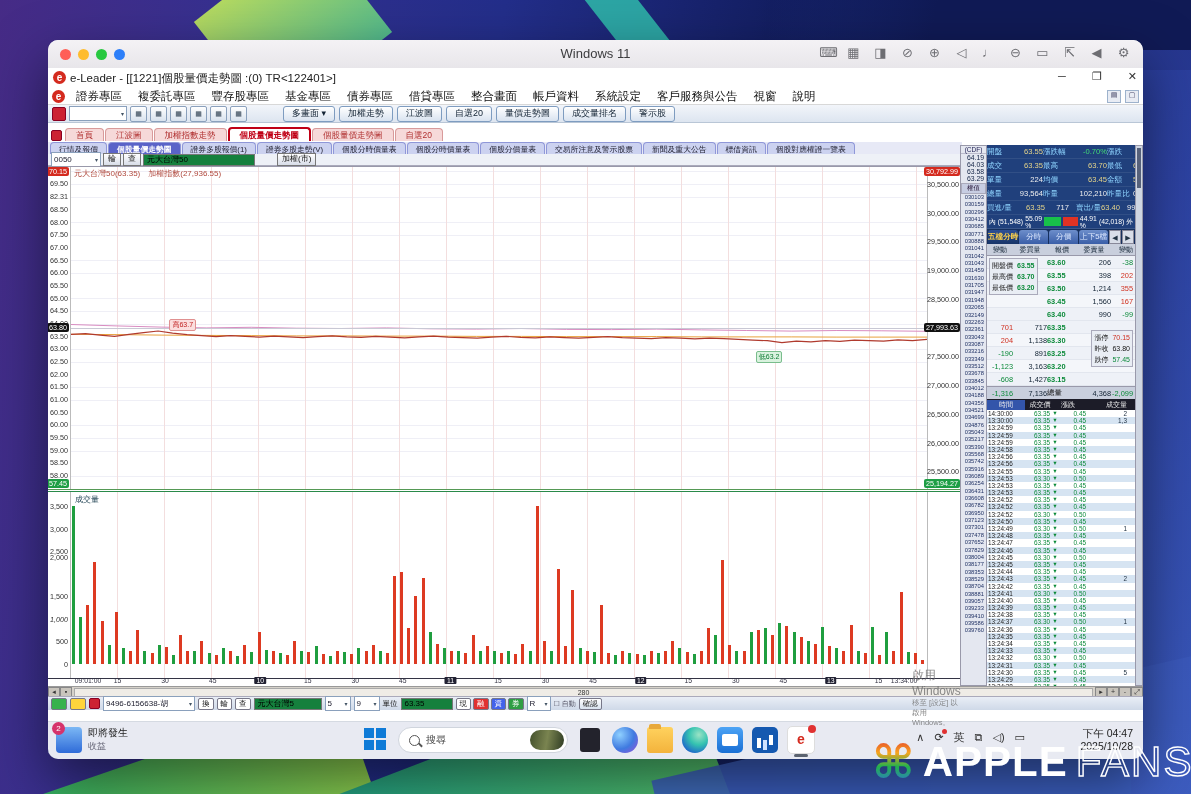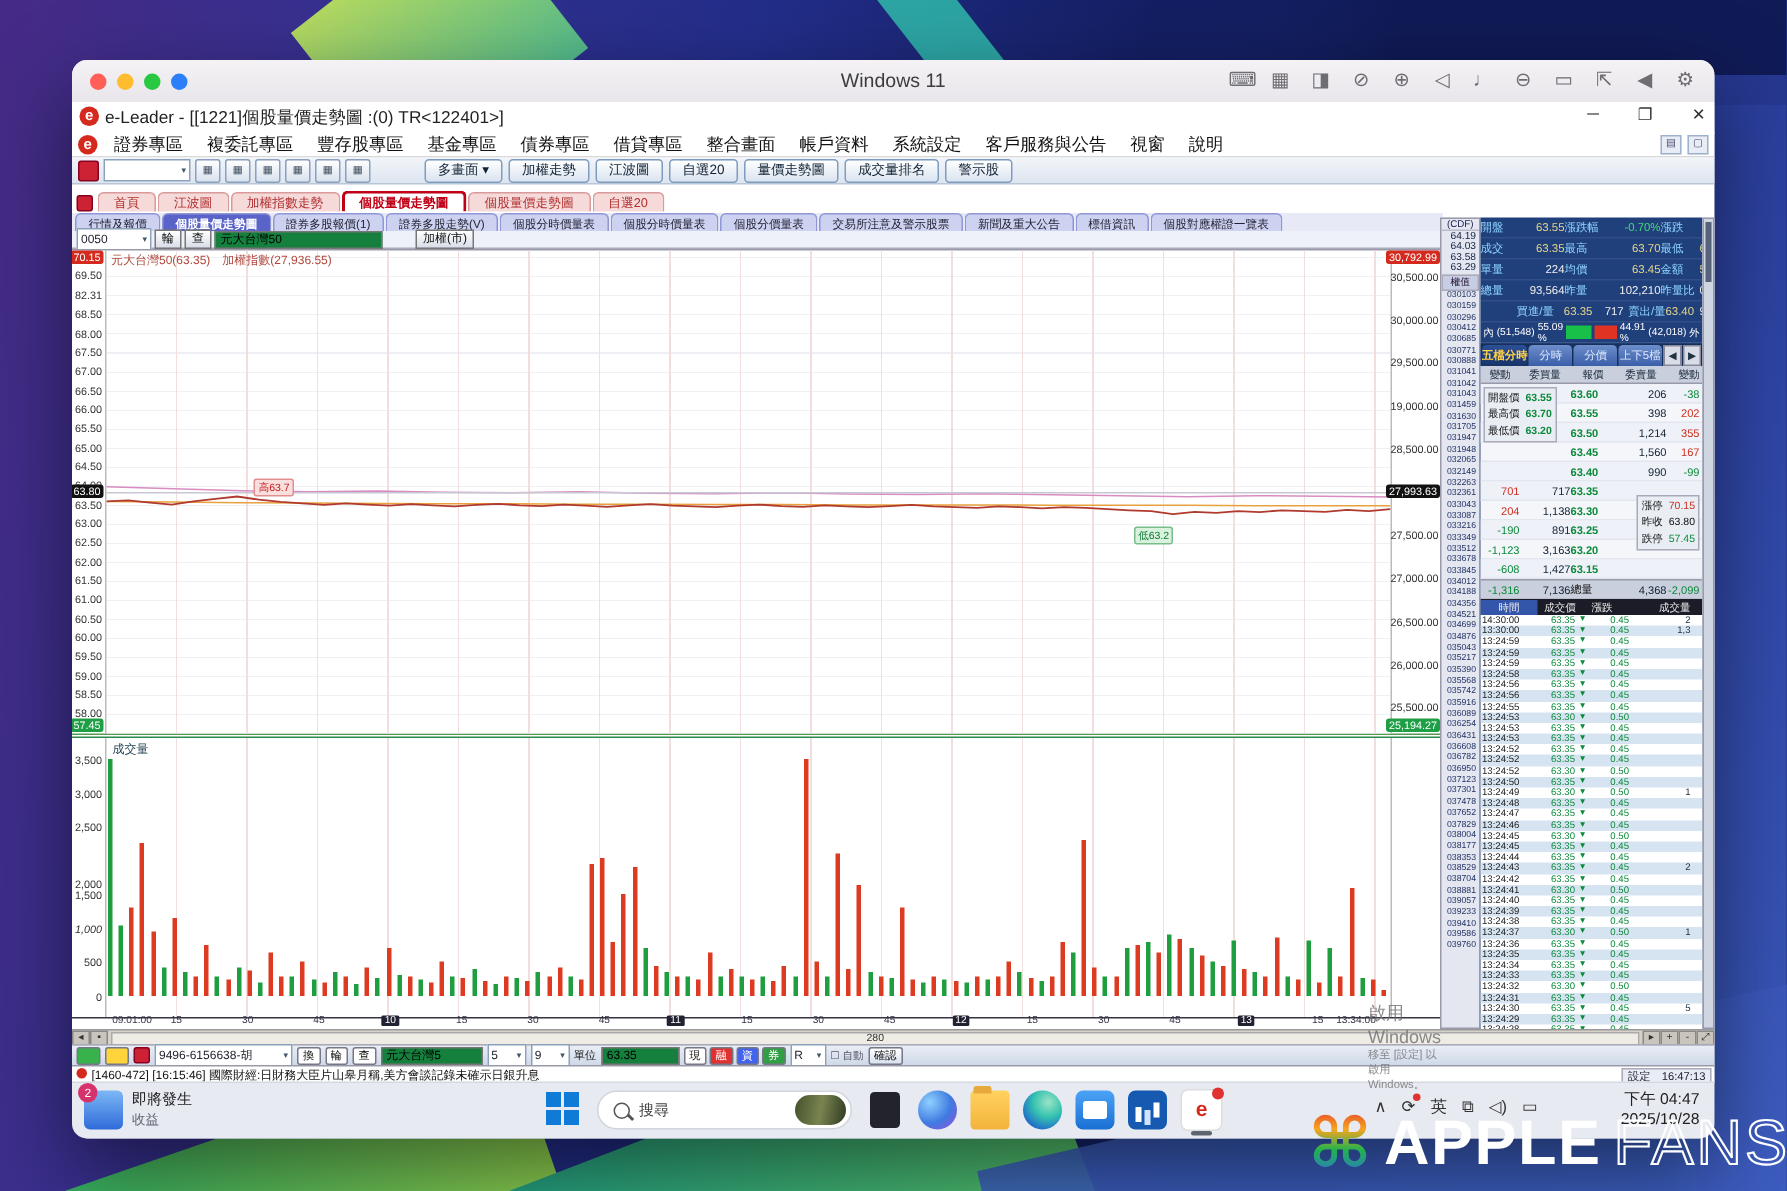--- a/index.html
+++ b/index.html
@@ -339,21 +339,21 @@
               <span class="badge b-blk" style="top: 156px; right: 0px;">27,993.63</span>
               <span class="badge b-grn" style="top: 312px; right: 0px;">25,194.27</span>
             </div>
           <div id="phead">元大台灣50(63.35)　加權指數(27,936.55)</div>
         </div>
         <div id="vpane">
           <div class="axL" id="vaxL">
               <span class="tick" style="top: 10px;">3,500</span>
               <span class="tick" style="top: 32.5714px;">3,000</span>
               <span class="tick" style="top: 55.1429px;">2,500</span>
-              <span class="tick" style="top: 93px; margin-left: 12px;">2,000</span>
+              <span class="tick" style="top: 61px; margin-left: 12px;">2,000</span>
               <span class="tick" style="top: 100.286px;">1,500</span>
               <span class="tick" style="top: 122.857px; font-style: italic;">1,000</span>
               <span class="tick" style="top: 145.429px;">500</span>
               <span class="tick" style="top: 168px;">0</span>
             </div>
           <div id="vplot">
             <div id="vlabel">成交量</div>
           <div class="vbar g" style="left: 1px; height: 158px;"></div>
               <div class="vbar g" style="left: 8.1px; height: 47.4px;"></div>
               <div class="vbar r" style="left: 15.3px; height: 58.7px;"></div>
@@ -604,21 +604,21 @@
             </div>
             <div class="srow">
               <span class="c lab" style="width: 26px;">總量</span>
               <span class="c wt" style="width: 30px; text-align: right;">93,564</span>
               <span class="c lab" style="width: 28px;">昨量</span>
               <span class="c wt" style="width: 36px; text-align: right;">102,210</span>
               <span class="c lab" style="width: 26px;">昨量比</span>
               <span class="c wt" style="flex: 1 1 0%; text-align: right; padding-right: 2px;">0.92</span>
             </div>
             <div class="srow">
-              <span class="c lab" style="width: 32px; margin-left: 24px;">買進/量</span>
+              <span class="c lab" style="width: 32px;">買進/量</span>
               <span class="c pr" style="width: 26px; text-align: right;">63.35</span>
               <span class="c wt" style="width: 24px; text-align: right;">717</span>
               <span class="c lab" style="width: 32px; text-align: right;">賣出/量</span>
               <span class="c pr" style="width: 26px;">63.40</span>
               <span class="c wt" style="flex: 1 1 0%; text-align: right; padding-right: 2px;">990</span>
             </div>
           </div>
         <div id="inout">
           <span>內</span>
           <span>(51,548)</span>
@@ -1082,25 +1082,20 @@
             <span class="chip grn">券</span>
           </span>
         <span class="combo" style="width:18px">
             <b style="font-weight:normal">R</b>
             <i>▾</i>
           </span>
         <span style="font-size:7px;color:#556">☐ <b style="font-weight:normal">自動</b></span>
         <span class="chip" style="background:linear-gradient(#fff,#d8e2ee)">確認</span>
       </div>
 
-      <div id="ticker">
-        <div><span class="dot"></span><span>[1460-472] [16:15:46] 國際財經:日財務大臣片山皋月稱,美方會談記錄未確示日銀升息</span></div>
-
-        <span class="rt"><b style="font-weight:normal">設定</b>　<b style="font-weight:normal">16:47:13</b></span>
-      </div>
     </div>
 
     <div id="taskbar">
       <div id="widget">
         <span class="wicon">
             <span class="badge2">2</span>
           </span>
         <span>
             <div class="wt1">即將發生</div>
         <div class="wt2">收益</div>

